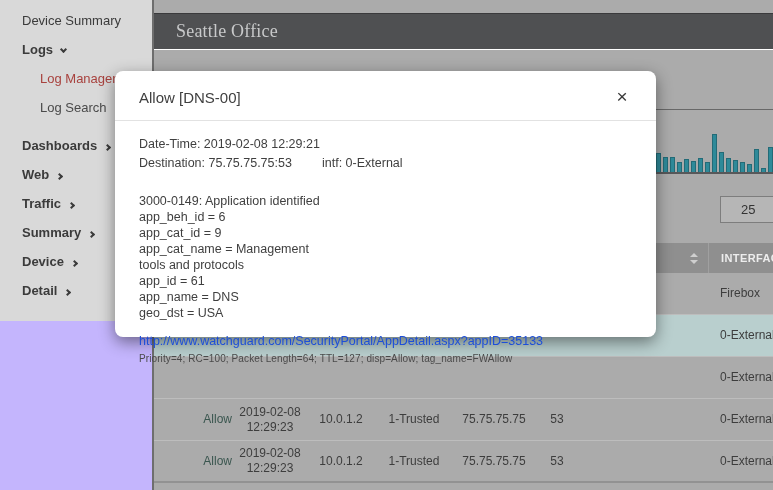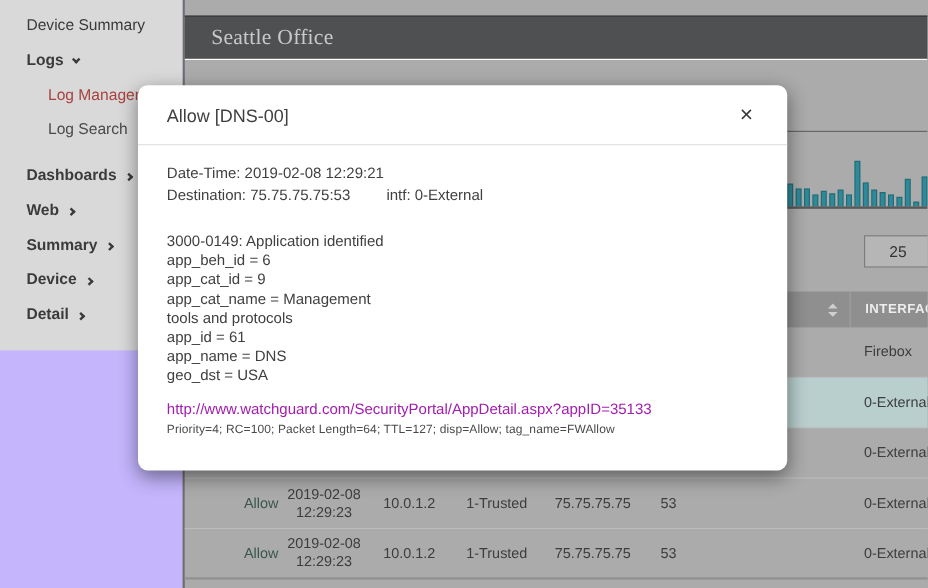--- a/index.html
+++ b/index.html
@@ -50,43 +50,44 @@
   .trow { display:flex; height:42px; align-items:center; background:#ababab; border-bottom:1px solid #bdbdbd; cursor:pointer; }
   .trow:last-child { border-bottom:2px solid #929292; }
   .trow.hl { background:#b9cfce; }
   .cell { font-size:12px; color:#3d3d3d; line-height:1.25; }
   .cell.c0 { padding-left:20px;text-align:right; }
   .cell.c1,.cell.c2,.cell.c3,.cell.c4,.cell.c5 { text-align:center; }
   .cell.c7 { padding-left:12px; }
   .cell.action { color:#3a564f; }
 
   
-  .modal { position:absolute; left:115px; top:71px; width:541px; height:321px; background:#ffffff; border-radius:8px; box-shadow:0 5px 16px rgba(0,0,0,.45); z-index:10; }
+  .modal { position:absolute; left:115px; top:71px; width:541px; height:266px; background:#ffffff; border-radius:8px; box-shadow:0 5px 16px rgba(0,0,0,.45); z-index:10; }
   .modal-header { position:relative; padding:18px 24px 13px 24px; border-bottom:1px solid #e2e2e2; }
   .modal-title { font-size:15px; color:#3f3f3f; }
   .modal-close { position:absolute; right:22px; top:14px; width:24px; height:24px; border:none; background:transparent; cursor:pointer; font-size:19px; color:#3a3a3a; line-height:24px; text-align:center; }
   .modal-close::before { content:"\00D7"; }
   .modal-body { padding:14px 24px 0 24px; }
   .info-row { display:flex; font-size:12.5px; line-height:19px; color:#3f3f3f; }
   .info-row .ic0 { width:183px; } .info-row .ic1 { width:128px; } .info-row .ic2 { flex:1; }
   .app-block { margin-top:20px; font-size:12.5px; line-height:16px; color:#3f3f3f; }
-  .modal-link { display:block; margin-top:13px; font-size:12.5px; color:#a21caf; text-decoration:none; }
+  .modal-link { display:block; margin-top:13px; font-size:12.5px; color:#1d4ed8; text-decoration:none; }
   .modal-footnote { margin-top:5px; font-size:10px; color:#4a4a4a; letter-spacing:.1px; }
 </style>
 </head>
 <body>
 
 <div class="sidebar">
   <div class="sidebar-panel">
       <div class="side-item"><span>Device Summary</span></div>
       <div class="side-item bold"><span>Logs</span><i class="chev down"></i></div>
       <div class="side-item sub active"><span>Log Manager</span></div>
       <div class="side-item sub"><span>Log Search</span></div>
       <div class="side-item bold gap"><span>Dashboards</span><i class="chev right"></i></div>
       <div class="side-item bold"><span>Web</span><i class="chev right"></i></div>
+      <div class="side-item bold"><span>Traffic</span><i class="chev right"></i></div>
       <div class="side-item bold"><span>Summary</span><i class="chev right"></i></div>
       <div class="side-item bold"><span>Device</span><i class="chev right"></i></div>
       <div class="side-item bold"><span>Detail</span><i class="chev right"></i></div>
     </div>
 </div>
 
 <div class="content">
   <div class="device-header">
     <span>Seattle Office</span>
   </div>

